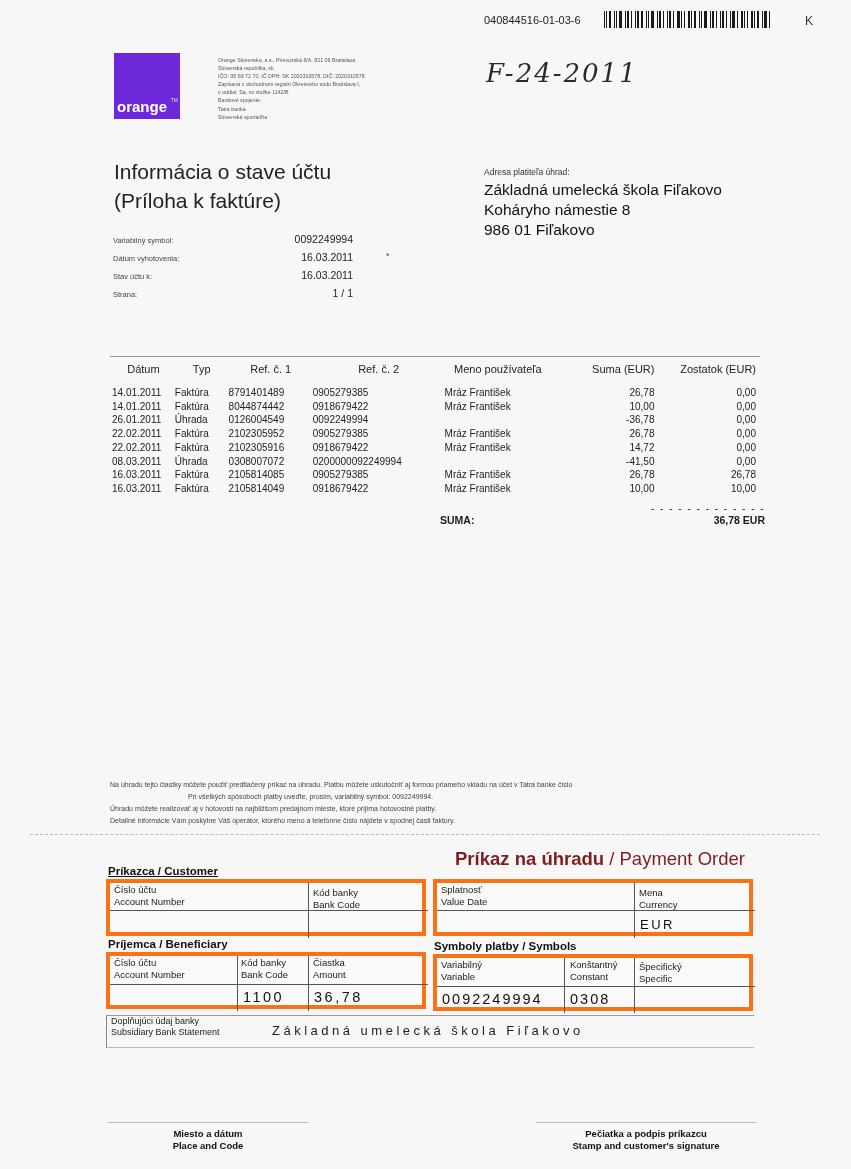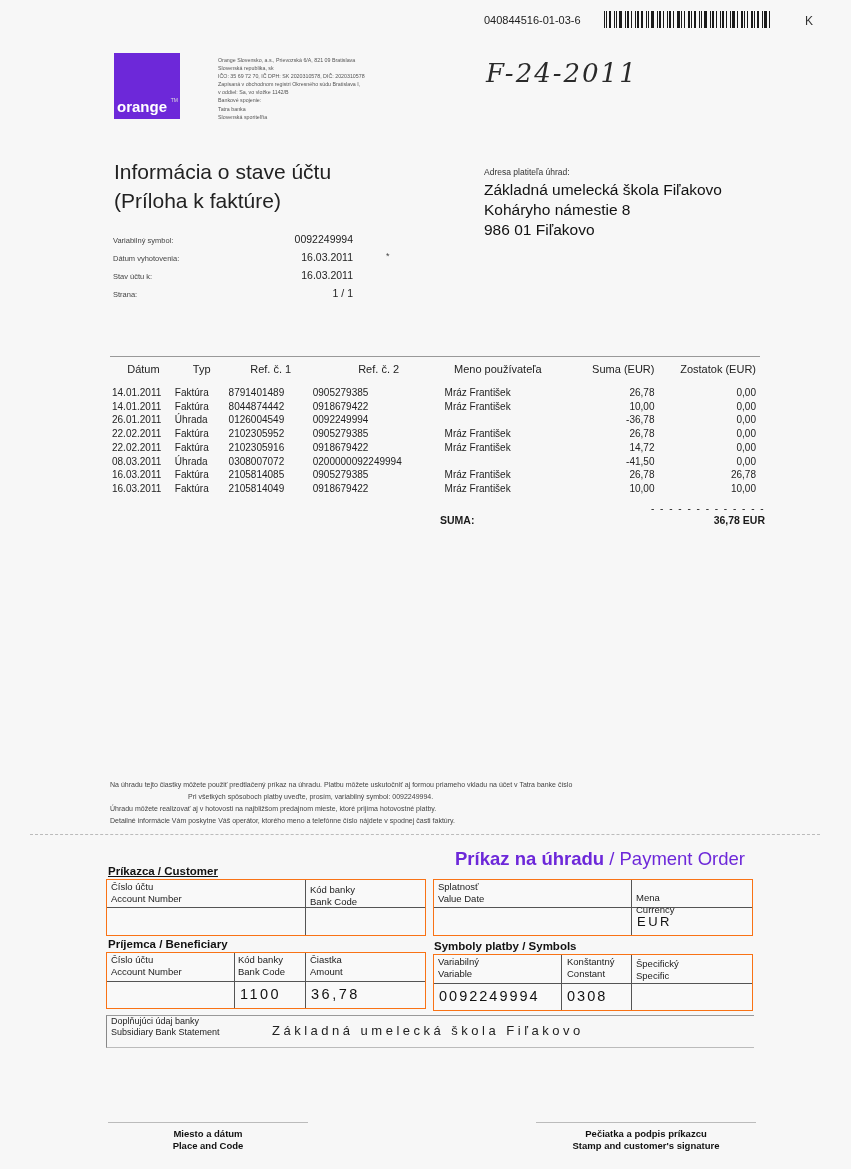--- a/index.html
+++ b/index.html
@@ -51,24 +51,24 @@
   #dashes { left: 651px; top: 503px; font-size: 10px; letter-spacing: 1.5px; color: #222; }
   #suma-label { left: 440px; top: 514px; font-weight: bold; font-size: 10.5px; }
   #suma-value { left: 640px; top: 514px; width: 125px; text-align: right; font-weight: bold; font-size: 10.5px; }
 
   
   #notes { left: 110px; top: 779px; font-size: 7px; line-height: 12px; color: #444; white-space: nowrap; }
   #notes div:nth-child(2) { padding-left: 78px; }
   #cutline { left: 30px; top: 834px; width: 790px; border-top: 1px dashed #bbb; }
 
   
-  #po-title { left: 455px; top: 848px; font-size: 18.5px; color: #6d28d9; white-space: nowrap; }
+  #po-title { left: 455px; top: 848px; font-size: 18.5px; color: #7f1d1d; white-space: nowrap; }
   #po-title b { font-weight: bold; }
   .sec-title { position: absolute; font-weight: bold; font-size: 11.5px; color: #111; }
-  .box { position: absolute; border: 1px solid #f97316; box-sizing: border-box; background: #f9f9f9; }
+  .box { position: absolute; border: 4px solid #f97316; box-sizing: border-box; background: #f9f9f9; }
   .cell { position: absolute; box-sizing: border-box; border-right: 1px solid #555; border-bottom: 1px solid #555; }
   .cell.last { border-right: none; }
   .cell.bottom { border-bottom: none; }
   .lbl { position: absolute; left: 4px; top: 1px; font-size: 9.5px; line-height: 11.5px; color: #222; }
   .val { position: absolute; left: 5px; top: 5px; font-size: 14.5px; letter-spacing: 2.5px; color: #111; }
 
   #sub-label { left: 111px; top: 1016px; font-size: 9px; line-height: 11px; color: #222; }
   #sub-value { left: 272px; top: 1023px; font-size: 13px; letter-spacing: 3.5px; color: #222; white-space: nowrap; }
   #sub-box { left: 106px; top: 1015px; width: 647px; height: 31px; border-top: 1px solid #999; border-bottom: 1px solid #bbb; border-left: 1px solid #888; }
 
@@ -303,21 +303,21 @@
 </div>
 
 <div class="box" style="left:433px; top:879px; width:320px; height:57px;">
   <div class="cell" style="left:0; top:0; width:198px; height:28px;">
     <div class="lbl">
         <div>Splatnosť</div>
         <div>Value Date</div>
       </div>
   </div>
   <div class="cell last" style="left:198px; top:0; width:120px; height:28px;">
-    <div class="lbl" style="top:12px;">
+    <div class="lbl" style="top:4px;">
         <div>Mena</div>
         <div>Currency</div>
       </div>
   </div>
   <div class="cell bottom" style="left:0; top:28px; width:198px; height:27px;">
     <div class="val"></div>
   </div>
   <div class="cell last bottom" style="left:198px; top:28px; width:120px; height:27px;">
     <div class="val" style="font-size:13px; top:6px;">EUR</div>
   </div>

